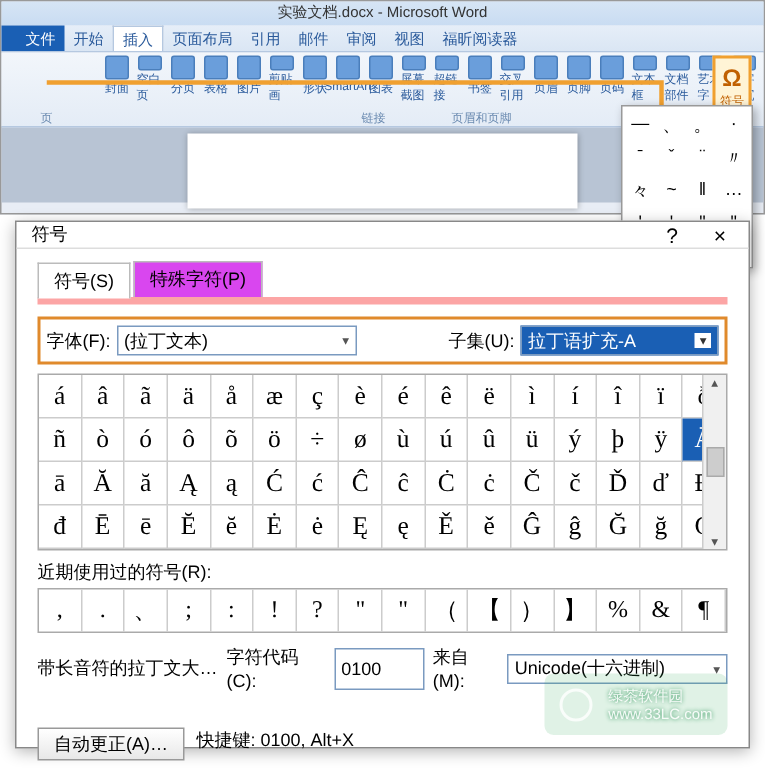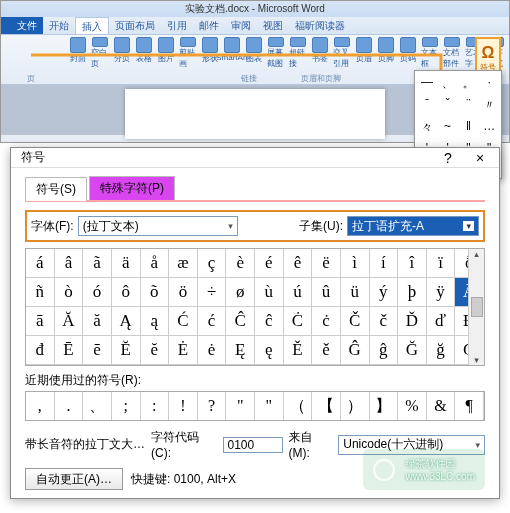--- a/index.html
+++ b/index.html
@@ -26,21 +26,21 @@
   .symbol-gallery { position: absolute; right: 8px; top: 70px; width: 88px; background: #fff; border: 1px solid #999; box-shadow: 2px 2px 6px rgba(0,0,0,.3); display: grid; grid-template-columns: repeat(4,1fr); font-size: 12px; padding:2px; gap:1px;}
   .symbol-gallery span { text-align: center; padding: 2px 0; }
   
   
   .dialog { position: absolute; left: 10px; top: 147px; width: 490px; height: 352px; background: #fff; border: 1px solid #888; box-shadow: 0 2px 10px rgba(0,0,0,.3); display: flex; flex-direction: column; }
   .dlg-title { height: 26px; display: flex; align-items: center; justify-content: space-between; padding: 0 6px 0 10px; border-bottom: 1px solid #ddd; }
   .dlg-title .t { font-size: 12px; }
   .dlg-title .btns { display: flex; gap: 6px; }
   .dlg-title .btns span { width: 26px; text-align: center; font-size: 14px; }
   .dlg-body { padding: 8px 14px; flex: 1; display: flex; flex-direction: column; }
-  .dlg-tabs { display: flex; border-bottom: 2px solid #fca5a5; margin-bottom: 8px; }
+  .dlg-tabs { display: flex; border-bottom: 5px solid #fca5a5; margin-bottom: 8px; }
   .dlg-tab { padding: 3px 10px; font-size: 12px; border: 1px solid #bbb; border-bottom: none; margin-right: 2px; background: #d946ef; }
   .dlg-tab.active { background: #fff; position: relative; top: 1px; }
   
   .font-row { display: flex; align-items: center; gap: 4px; margin-bottom: 6px; border: 2px solid #e08a2c; padding: 4px; }
   .font-row label { font-size: 12px; }
   .dd { height: 20px; border: 1px solid #7a9ac0; background: #fff; font-size: 12px; padding: 0 4px; display: flex; align-items: center; justify-content: space-between; }
   .dd.font { width: 160px; }
   .dd.subset { width: 132px; background: #1a5fb4; color: #fff; }
   .dd .chev { font-size: 9px; color: #555; }
   .dd.subset .chev { background:#fff; color:#333; padding:0 3px; }
@@ -51,25 +51,25 @@
   .char-cell.sel { background: #1a5fb4; color: #fff; }
   .scrollbar { position: absolute; right: 0; top: 0; width: 16px; height: 100%; background: #f0f0f0; border-left: 1px solid #ccc; display:flex; flex-direction:column; justify-content:space-between; align-items:center; font-size:9px; color:#555;}
   .scrollbar .thumb { width:12px; height:20px; background:#cdcdcd; border:1px solid #aaa;}
   
   .recent-lbl { font-size: 12px; margin: 6px 0 2px; }
   .recent-grid { display: grid; grid-template-columns: repeat(16, 1fr); border: 1px solid #aaa; }
   .recent-cell { height: 28px; border-right: 1px solid #ccc; display: flex; align-items: center; justify-content: center; font-size: 16px; font-family: "Times New Roman", serif; }
   
   .info-row { display: flex; align-items: center; gap: 6px; margin-top: 8px; font-size: 12px; }
   .info-row .name { flex: 0 0 auto; text-align: center; }
-  .txt-input { height: 16px; border: 1px solid #7a9ac0; background: #fff; padding: 0 4px; font-size: 12px; display:flex; align-items:center;}
+  .txt-input { height: 28px; border: 1px solid #7a9ac0; background: #fff; padding: 0 4px; font-size: 12px; display:flex; align-items:center;}
   .txt-input.code { width: 62px; }
   .info-row .dd.from { width: 152px; }
   
-  .btn-row { display: flex; align-items: center; gap: 8px; margin-top: 8px; font-size: 12px; }
+  .btn-row { display: flex; gap: 8px; margin-top: 24px; font-size: 12px; }
   .pushbtn { height: 22px; padding: 0 10px; border: 1px solid #999; background: linear-gradient(#fff,#e8e8e8); font-size: 12px; display:inline-flex; align-items:center;}
   
   .watermark { position: absolute; right: 14px; bottom: 8px; font-size: 10px; color: rgba(255,255,255,.9); text-shadow: 0 0 3px #1a8a4a; background: rgba(50,170,90,.15); padding: 8px 10px; border-radius: 6px; display:flex; align-items:center; gap:11px;}
   .watermark .headset { width:22px; height:22px; border:2px solid rgba(255,255,255,.8); border-radius:50%; position:relative;}
 </style>
 </head>
 <body>
 
 <div class="word-window">
   <div class="title-bar">实验文档.docx - Microsoft Word</div>

